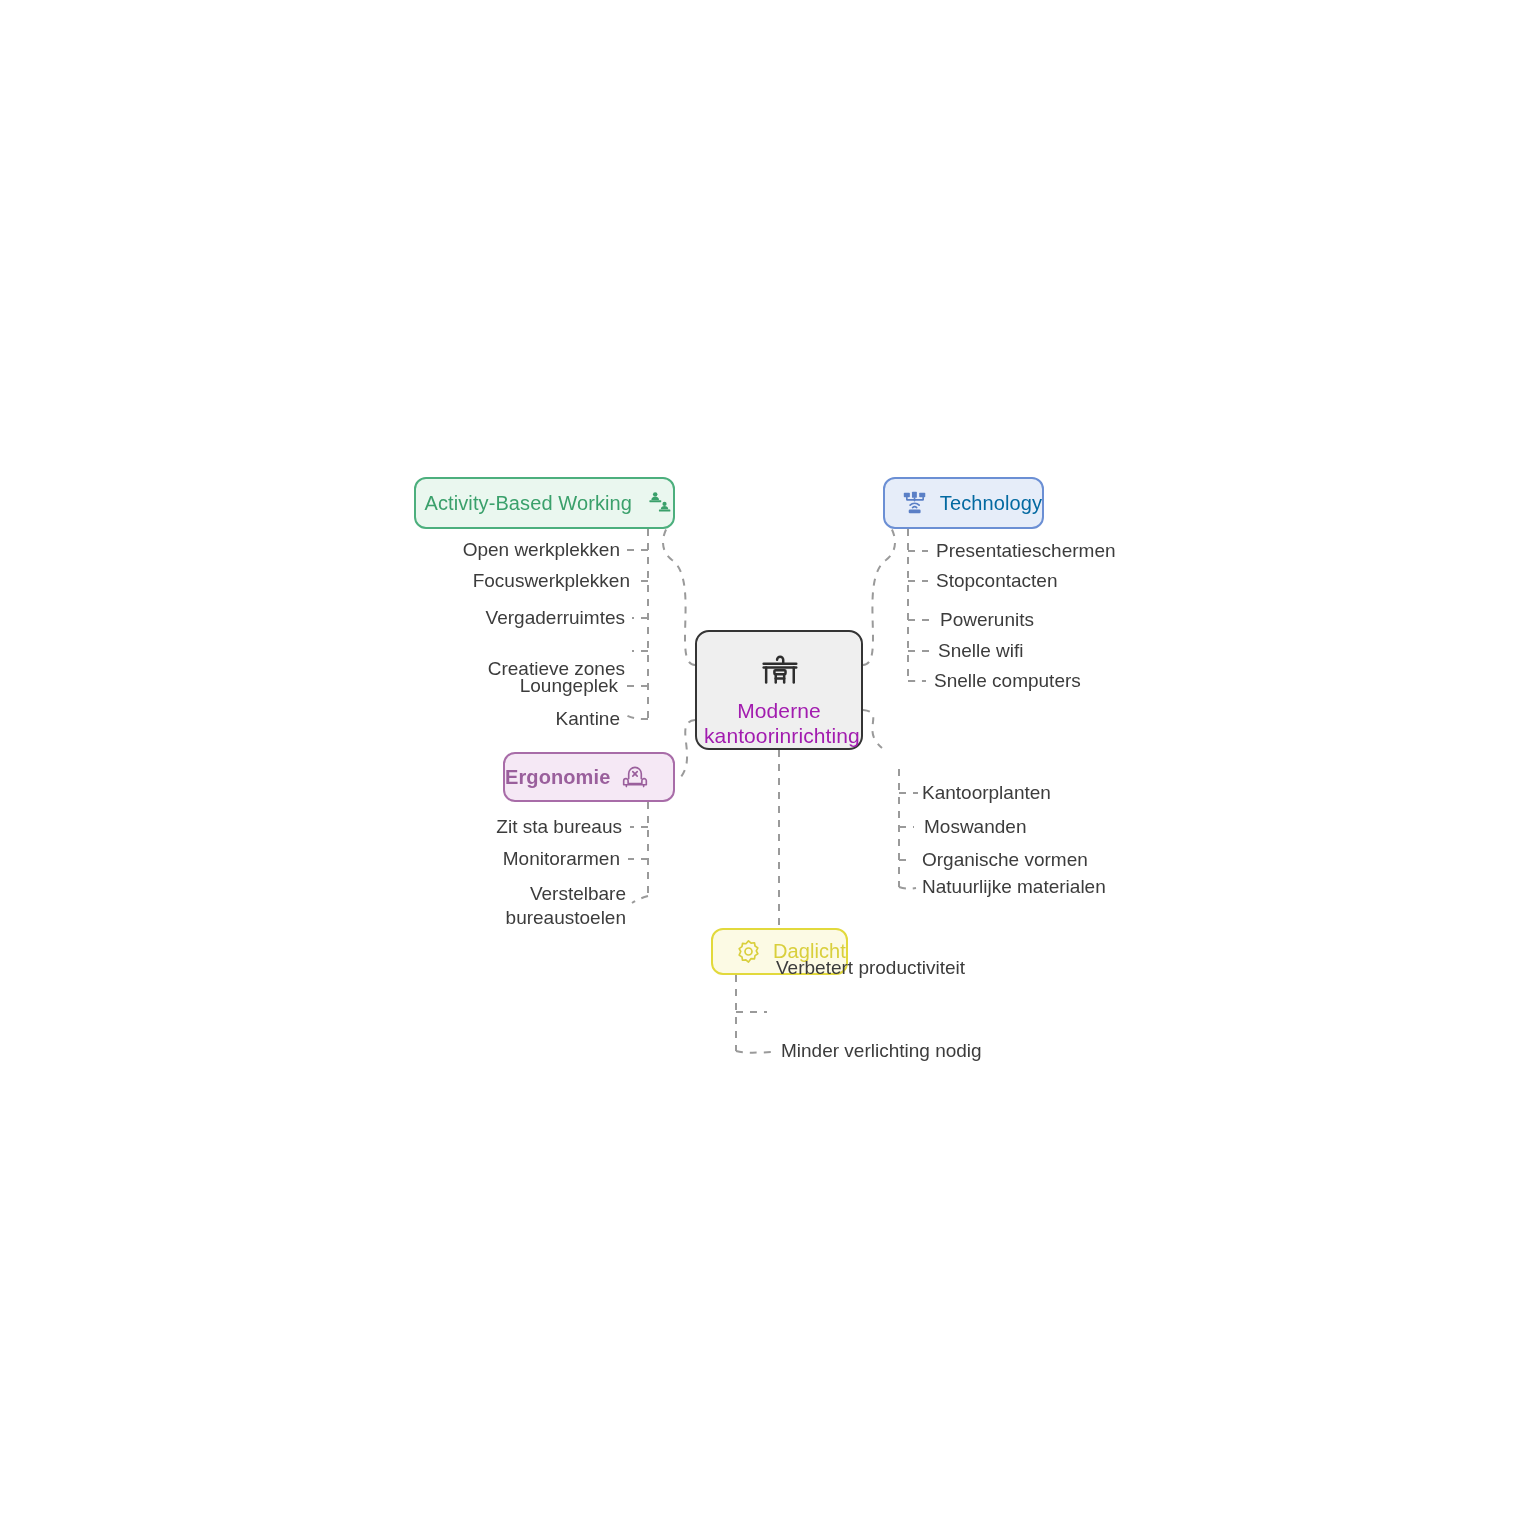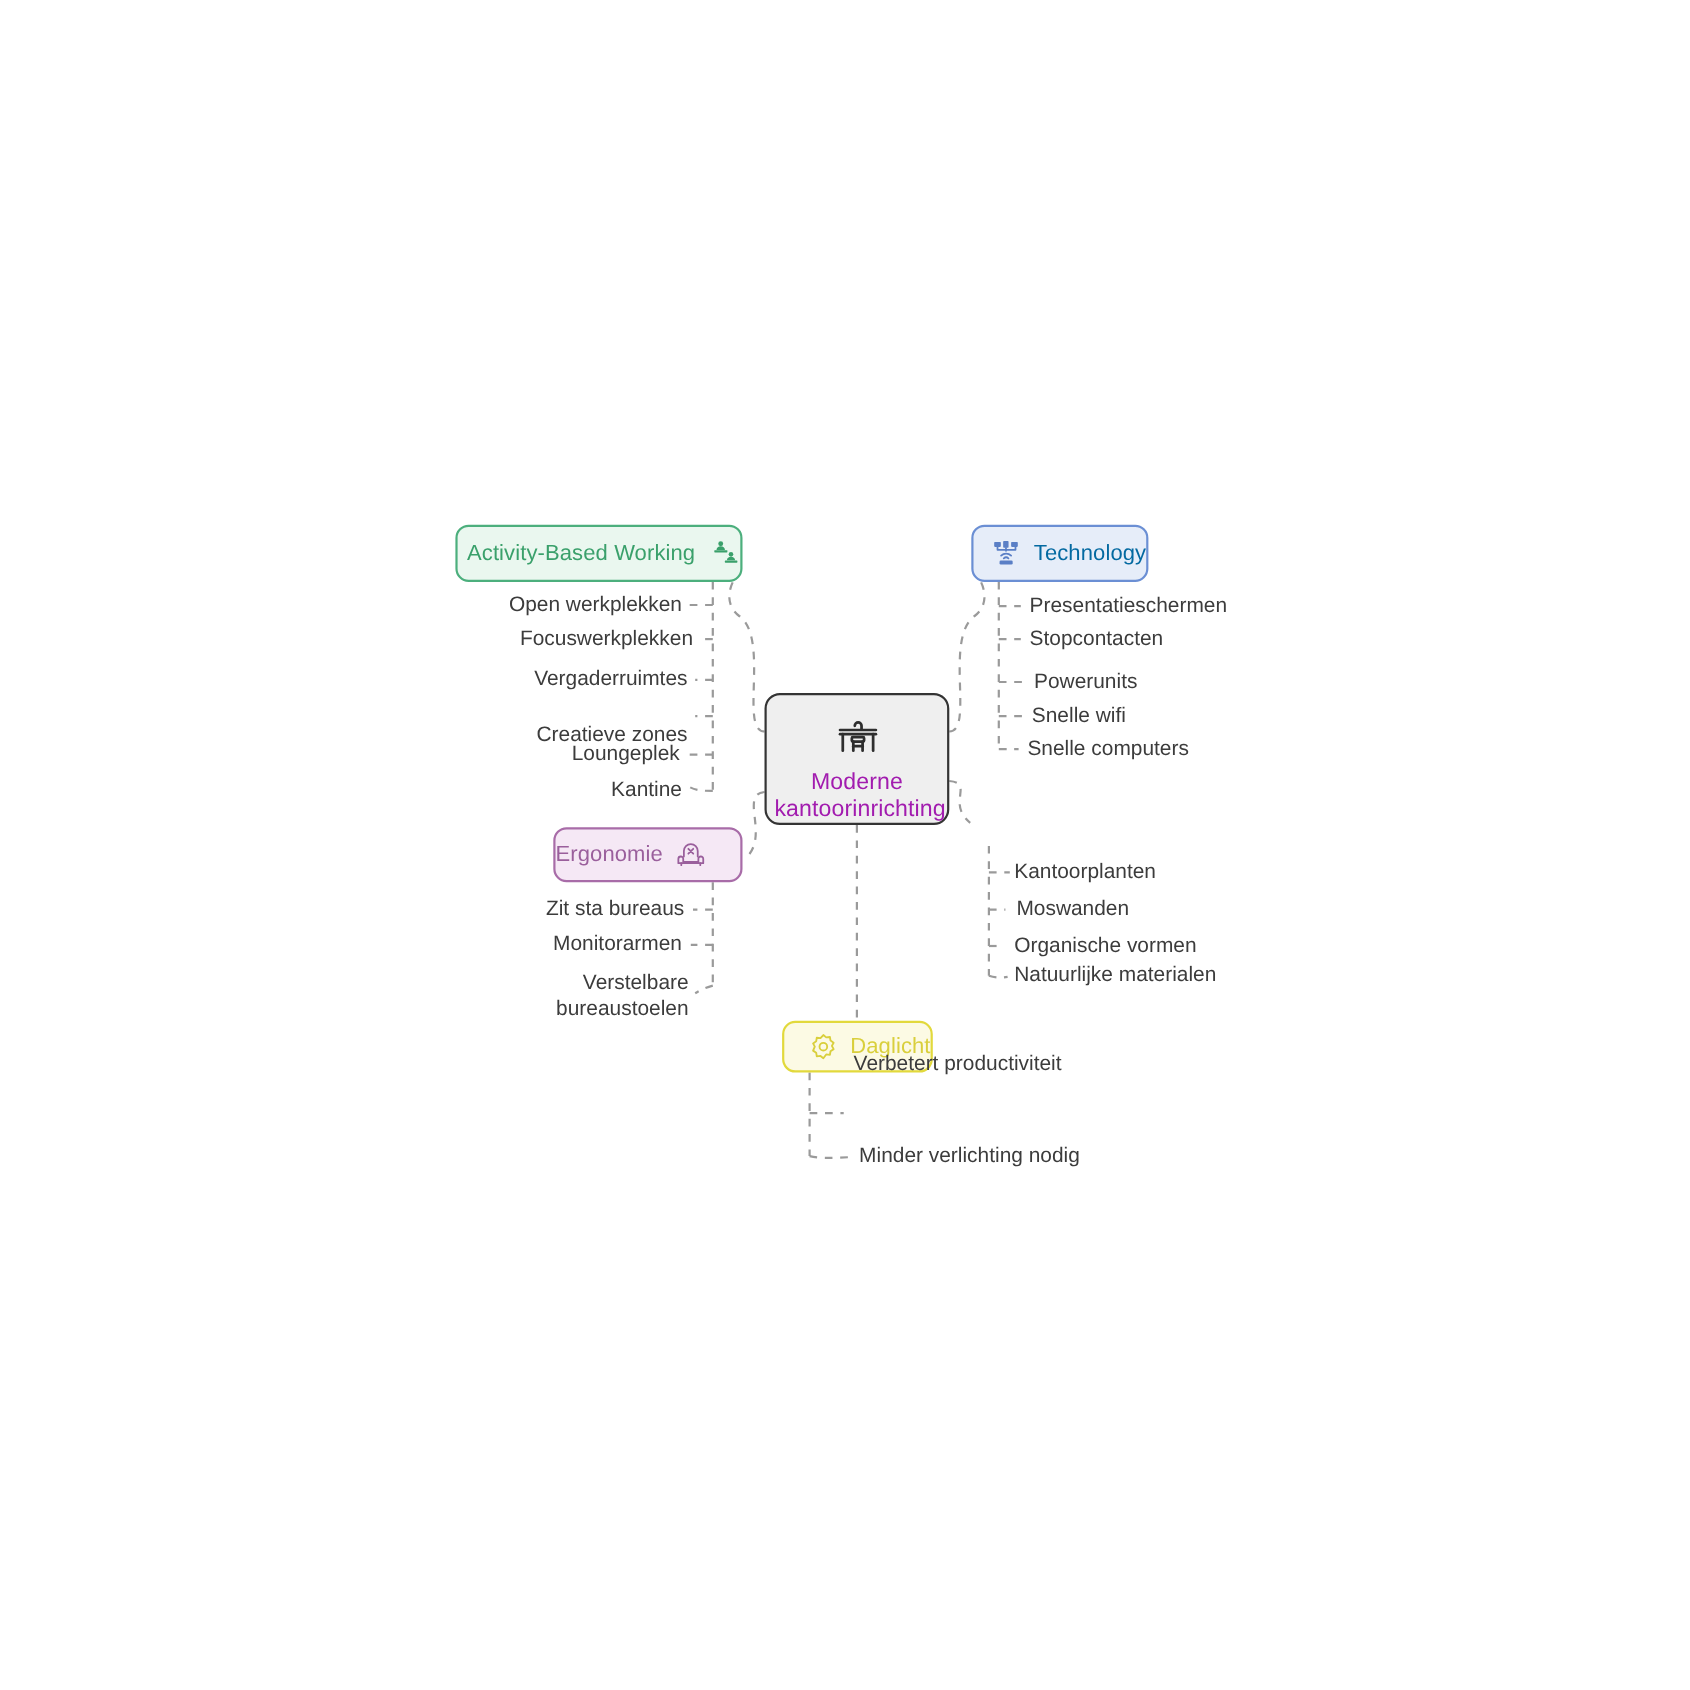--- a/index.html
+++ b/index.html
@@ -97,20 +97,21 @@
   #node-tech .label { color: #0369a1; }
 
   
   #node-ergo {
     left: 503px; top: 752px;
     width: 172px; height: 50px;
     background: #f5e8f5;
     border-color: #a86ca8;
     gap: 10px;
     flex-direction: row-reverse;
+    font-weight: bold;
   }
   #node-ergo .label { color: #9a5f9c; }
 
   
   #node-bio {
     left: 884px; top: 719px;
     width: 203px; height: 50px;
     background: #f2f8e4;
     border-color: #8cb63c;
     gap: 10px;

